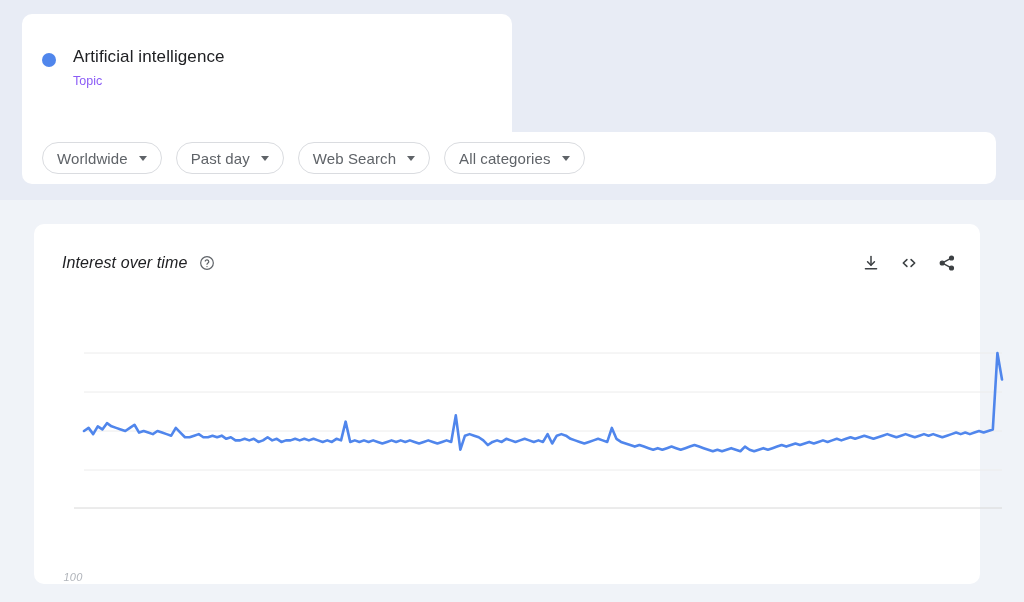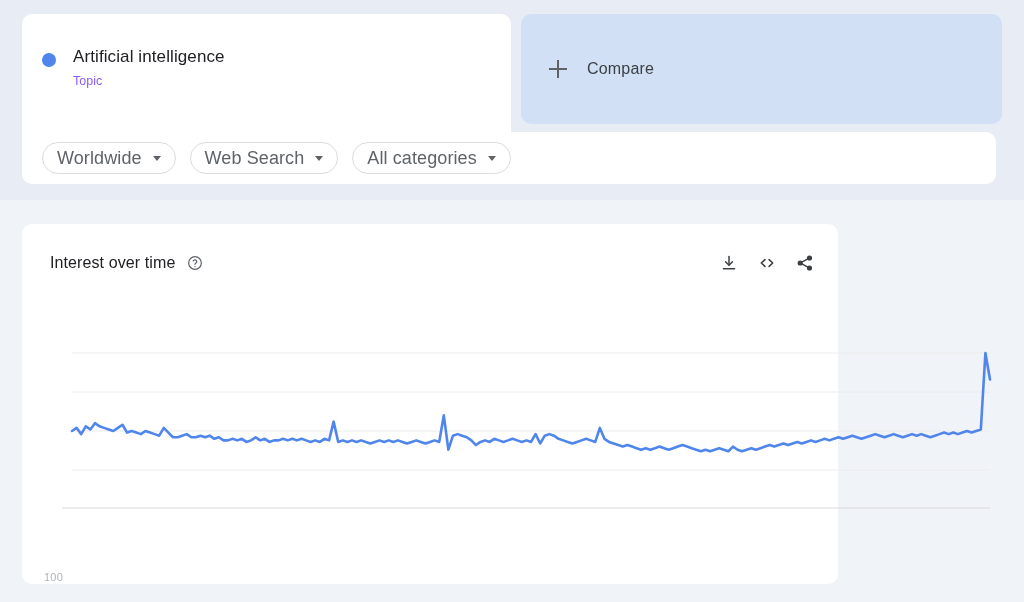--- a/index.html
+++ b/index.html
@@ -117,42 +117,43 @@
     height: 30px;
     border: 1px solid #dadce0;
     border-radius: 16px;
     display: inline-flex;
     align-items: center;
     padding: 0 14px;
     background: #fff;
     cursor: pointer;
   }
   .chip-label {
-    font-size: 18px;
+    font-size: 15px;
     color: #5f6368;
     letter-spacing: .1px;
   }
   .caret {
     width: 0; height: 0;
     border-left: 4.5px solid transparent;
     border-right: 4.5px solid transparent;
     border-top: 5px solid #5f6368;
     margin-left: 11px;
   }
 
   
   .chart-card {
     position: absolute;
-    left: 22px;
+    left: 34px;
     top: 224px;
-    width: 816px;
+    width: 946px;
     height: 360px;
     background: #ffffff;
     border-radius: 10px;
     box-sizing: border-box;
+    font-style: italic;
   }
   .chart-header {
     position: absolute;
     left: 28px; top: 24px; right: 24px;
     height: 30px;
     display: flex;
     align-items: center;
     justify-content: space-between;
   }
   .chart-title-wrap { display: flex; align-items: center; }
@@ -178,46 +179,46 @@
     height: 360px;
     pointer-events: none;
   }
   .axis-lbl {
     position: absolute;
     font-size: 11px;
     color: #b0b4ba;
     letter-spacing: .2px;
     white-space: nowrap;
   }
-  .ylbl { text-align: left; width: 34px; }
+  .ylbl { text-align: center; width: 34px; }
 </style>
 </head>
 <body>
 
 <div class="top-band"></div>
 
 <div class="query-row">
 
   <div class="term-card">
     <span class="term-dot"></span>
     <span class="term-text">
       <span class="term-title">Artificial intelligence</span>
       <span class="term-sub">Topic</span>
     </span>
   </div>
 
-  <div class="compare-card">
-    <span class="plus-icon"></span>
-    <span class="compare-label">Compare</span>
-  </div>
 </div>
 
 <div class="filter-card">
   <div class="chip">
     <span class="chip-label">Worldwide</span>
+    <span class="caret"></span>
+  </div>
+  <div class="chip">
+    <span class="chip-label">Past day</span>
     <span class="caret"></span>
   </div>
   <div class="chip">
     <span class="chip-label">Web Search</span>
     <span class="caret"></span>
   </div>
   <div class="chip">
     <span class="chip-label">All categories</span>
     <span class="caret"></span>
   </div>

